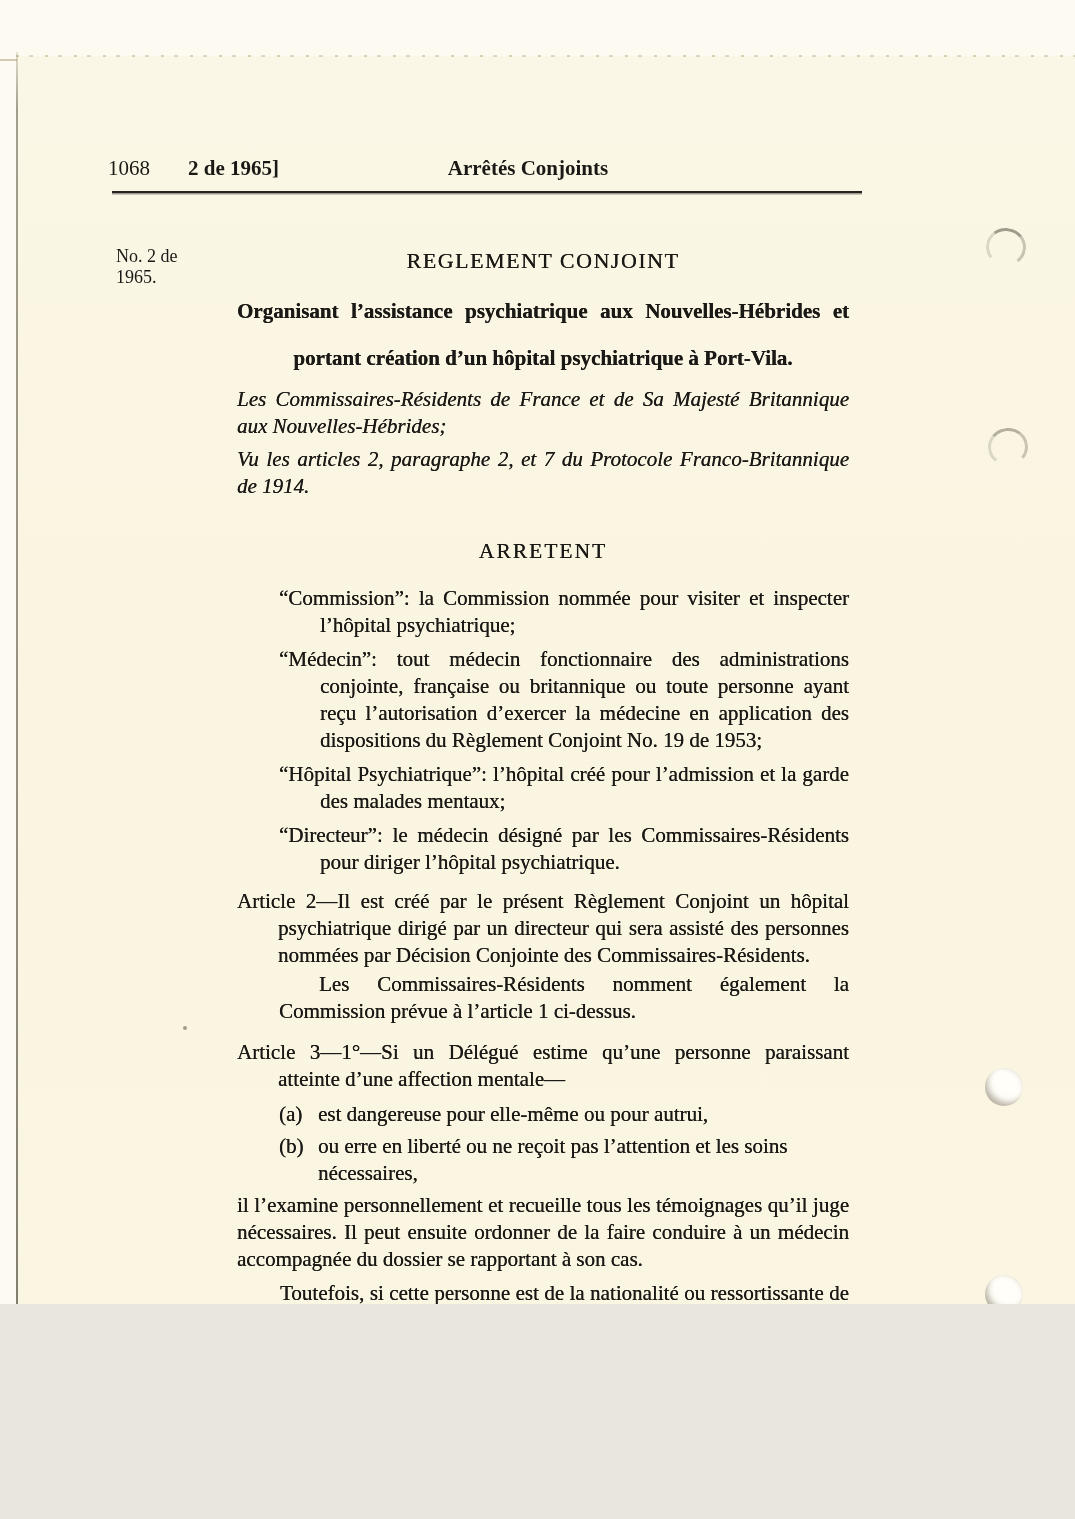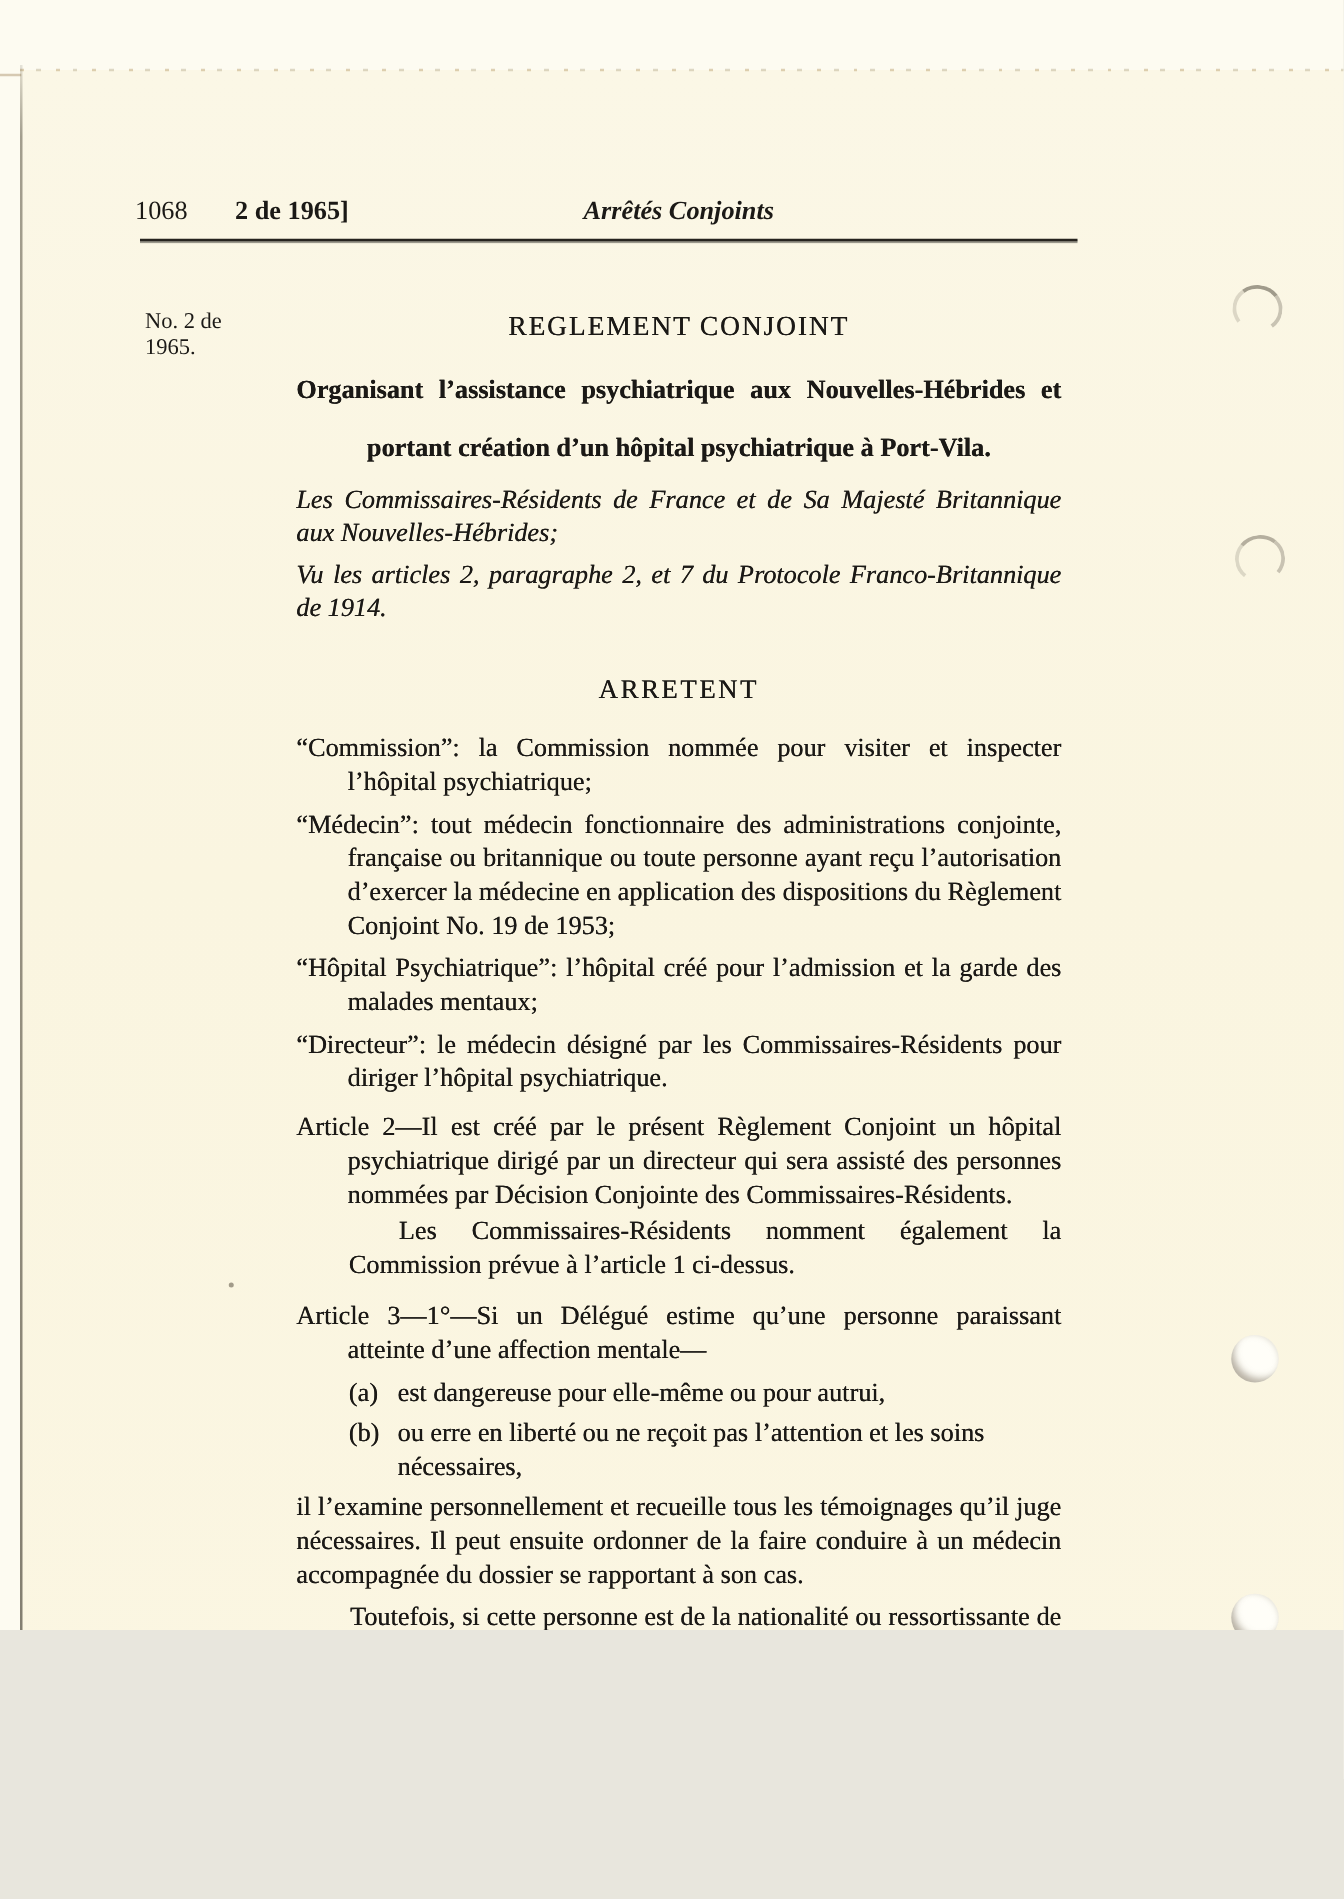--- a/index.html
+++ b/index.html
@@ -46,21 +46,21 @@
   .edge-bottom {
     position: absolute;
     left: 16px; top: 1481px;
     width: 1059px; height: 1px;
     background: rgba(140,120,80,0.22);
   }
   
   .running-header { position: absolute; top: 156px; font-size: 21px; line-height: 24px; }
   .hdr-pageno { left: 108px; }
   .hdr-issue  { left: 188px; font-weight: bold; }
-  .hdr-title  { left: 237px; width: 612px; text-align: center; font-weight: bold; font-style: italic; }
+  .hdr-title  { left: 222px; width: 612px; text-align: center; font-weight: bold; }
   .header-rule {
     position: absolute;
     left: 112px; top: 191px;
     width: 750px; height: 2px;
     background: #26231e;
     box-shadow: 0 1.5px 0 rgba(38,35,30,0.45);
   }
   
   .margin-note {
     position: absolute;
@@ -96,20 +96,21 @@
     margin-bottom: 20px;
   }
   .block-article {
     padding-left: 41px; text-indent: -41px;
     text-align: justify; text-justify: inter-word;
   }
   .block-article.intro-only { text-align: left; margin-bottom: 10px; }
   .art2 { margin-bottom: 2px; }
   .art3 { margin-top: 14px; margin-bottom: 8px; }
   .definition {
+    margin-left: 42px;
     padding-left: 41px; text-indent: -41px;
     text-align: justify;
     margin-bottom: 7px;
   }
   .definition.last-def { margin-bottom: 12px; }
   .indent-para { margin-left: 42px; text-indent: 40px; text-align: justify; }
   .list-item {
     margin-left: 42px;
     padding-left: 39px; text-indent: -39px;
     text-align: left;

